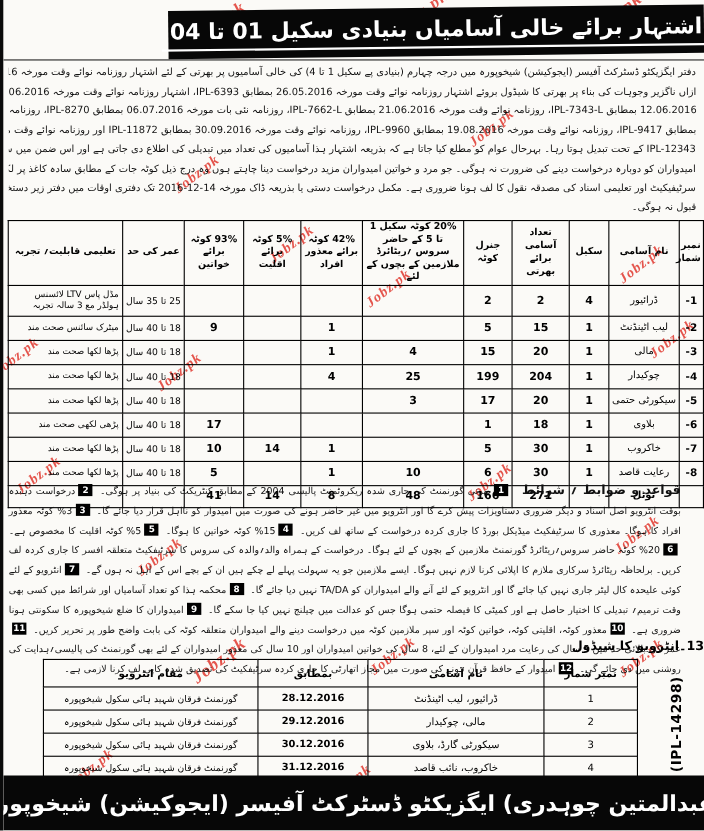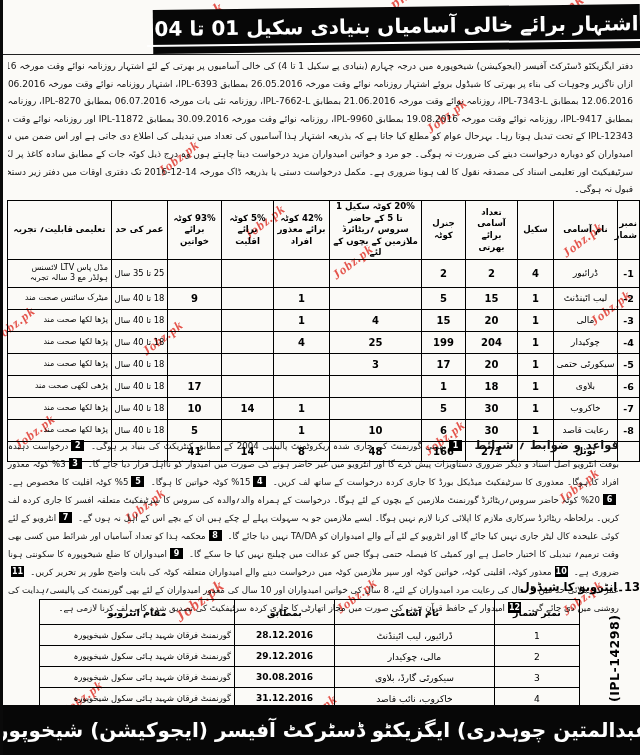--- a/index.html
+++ b/index.html
@@ -38,21 +38,21 @@
         min-width:11px;text-align:center;padding:0 1px;margin:0 3px;line-height:11px;
         vertical-align:1px;}
   
   .sched-heading{position:absolute;top:580px;right:0;direction:rtl;font-weight:bold;
                  font-size:11.5px;color:#000;}
   .sched{position:absolute;top:599px;left:36px;width:540px;direction:rtl;table-layout:fixed;
          font-size:9.2px;color:#000;}
   .sched th,.sched td{border:1px solid #000;padding:0 3px;text-align:center;}
   .sched th{height:24px;font-size:9.5px;font-weight:bold;}
   .sched td{height:20px;}
-  .sched td.venue{font-size:8.4px;text-align:right;}
+  .sched td.venue{font-size:8.4px;}
   .sched td.date{direction:ltr;font-weight:bold;font-size:9px;}
   .ipl-vert{position:absolute;left:604px;top:702px;width:100px;transform:rotate(-90deg);
             transform-origin:0 0;font-weight:bold;font-size:12.5px;color:#000;
             letter-spacing:.5px;white-space:nowrap;}
   
   .footer-band{position:absolute;left:0;right:0;bottom:0;height:50px;background:#070707;
                display:flex;align-items:center;justify-content:center;}
   .footer-sig{color:#fff;font-weight:bold;font-size:20px;direction:rtl;white-space:nowrap;}
   
   .wm{position:absolute;color:rgba(222,43,32,.8);font-family:"Liberation Serif",serif;
@@ -296,21 +296,21 @@
     </tr>
     <tr>
       <td>2</td>
       <td>مالی، چوکیدار</td>
       <td class="date">29.12.2016</td>
       <td class="venue">گورنمنٹ فرقان شہید ہائی سکول شیخوپورہ</td>
     </tr>
     <tr>
       <td>3</td>
       <td>سیکورٹی گارڈ، بلاوی</td>
-      <td class="date">30.08.2016</td>
+      <td class="date">30.12.2016</td>
       <td class="venue">گورنمنٹ فرقان شہید ہائی سکول شیخوپورہ</td>
     </tr>
     <tr>
       <td>4</td>
       <td>خاکروب، نائب قاصد</td>
       <td class="date">31.12.2016</td>
       <td class="venue">گورنمنٹ فرقان شہید ہائی سکول شیخوپورہ</td>
     </tr>
   </tbody>
     </table>

